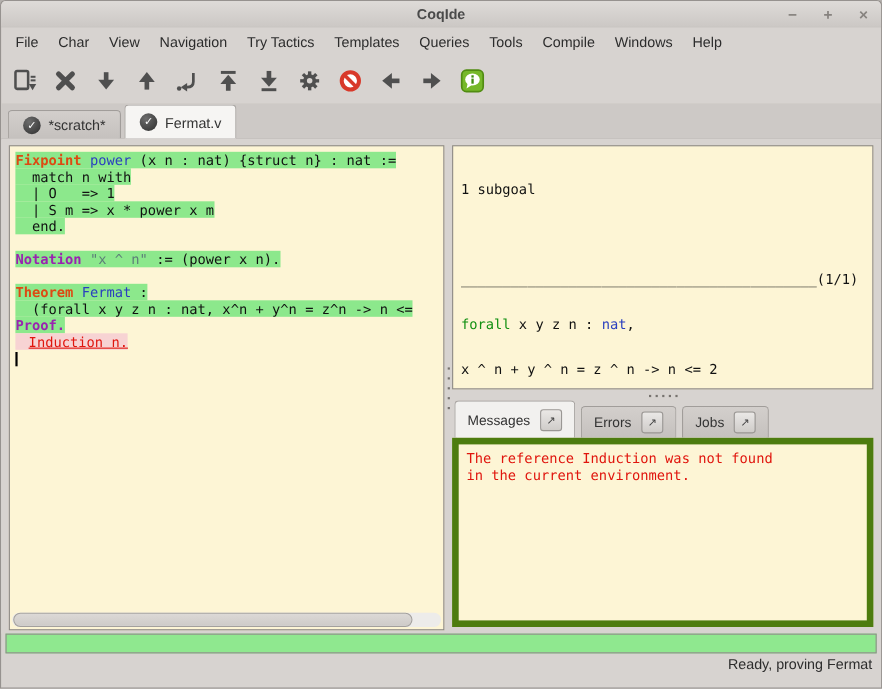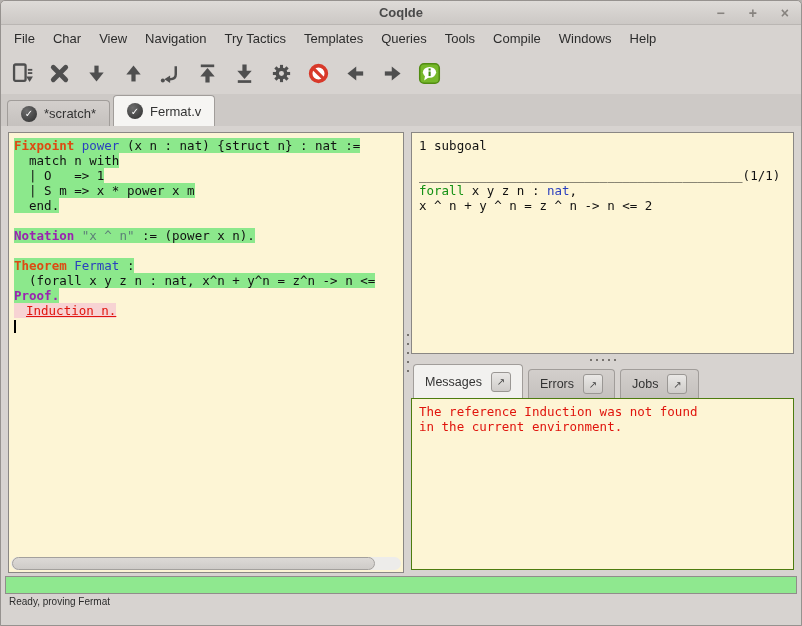--- a/index.html
+++ b/index.html
@@ -52,42 +52,42 @@
   .hthumb{position:absolute;left:1px;top:0;bottom:0;width:93%;
           background:linear-gradient(#dcd9d6,#cecbc8);border:1px solid #a3a09d;border-radius:7px;
           box-sizing:border-box;}
   .vsplitter{position:absolute;left:403px;width:7px;top:6px;bottom:3px;display:flex;
              flex-direction:column;justify-content:center;align-items:center;gap:7px;}
   .vsplitter i,.hsplitter i{width:2px;height:2px;background:#77736f;display:block;}
   .goal-pane{position:absolute;left:410px;right:7px;top:6px;height:222px;border:1px solid #8a8784;
              background:var(--editorbg,#fdf5d5);padding:5px 7px;font-family:"DejaVu Sans Mono",monospace;
              font-size:12.5px;line-height:15px;white-space:pre;overflow:hidden;color:#111;
              box-sizing:border-box;}
-  .gline{min-height:15px;}
+  .gline{min-height:15px;margin-top:26px;}
   .hsplitter{position:absolute;left:410px;right:7px;top:230px;height:7px;display:flex;
              justify-content:center;align-items:center;gap:4px;}
   .msg-notebook{position:absolute;left:410px;right:7px;top:238px;bottom:6px;display:flex;
                 flex-direction:column;}
   .msg-tabs{height:34px;display:flex;align-items:flex-end;gap:5px;padding-left:2px;}
   .msg-tab{display:flex;align-items:center;gap:9px;height:29px;padding:0 11px 0 11px;
            background:linear-gradient(#d3cfcc,#c5c1be);border:1px solid #a19d9a;border-bottom:none;
            border-radius:4px 4px 0 0;font-size:12.5px;color:#333;box-sizing:border-box;}
   .msg-tab.active{background:#f2f1ef;height:34px;}
   .detach-btn{width:20px;height:20px;border:1px solid #9a9794;border-radius:3px;
               background:linear-gradient(#eae8e6,#cfccc9);display:flex;align-items:center;
               justify-content:center;font-size:10px;color:#444;box-sizing:border-box;}
-  .msg-content{flex:1;border:1px solid #4d7c0f;background:var(--editorbg,#fdf5d5);padding:5px 7px;
+  .msg-content{flex:1;border:6px solid #4d7c0f;background:var(--editorbg,#fdf5d5);padding:5px 7px;
                font-family:"DejaVu Sans Mono",monospace;font-size:12.5px;line-height:15px;
                color:var(--errtext,#e0150d);white-space:pre;overflow:hidden;}
   .mline{height:15px;}
   
   .progress{position:absolute;left:4px;right:4px;bottom:31px;height:18px;border:1px solid #908d8a;
             background:var(--progress,#8fe88f);box-sizing:border-box;}
-  .statusbar{position:absolute;left:0;right:0;bottom:0;height:29px;display:flex;align-items:flex-start;
-             font-size:10px;color:#2c2c2c;padding:0 8px;box-sizing:border-box;}
+  .statusbar{position:absolute;left:0;right:0;bottom:0;height:29px;display:flex;align-items:flex-end;
+             font-size:13px;color:#2c2c2c;padding:0 8px;box-sizing:border-box;flex-direction:column;}
   .status-left{flex:1;}
   .status-right{display:flex;align-items:center;}
   .status-right .lbl{margin-left:10px;}
   .status-right .val{margin-left:8px;}
   .coq-status{width:146px;height:23px;margin-left:8px;border:1px solid #a19d9a;border-radius:2px;
               background:#f4f3f1;display:flex;align-items:center;justify-content:center;
               box-sizing:border-box;}
   .slaves{margin-left:16px;margin-right:8px;}
 </style>
 </head>

